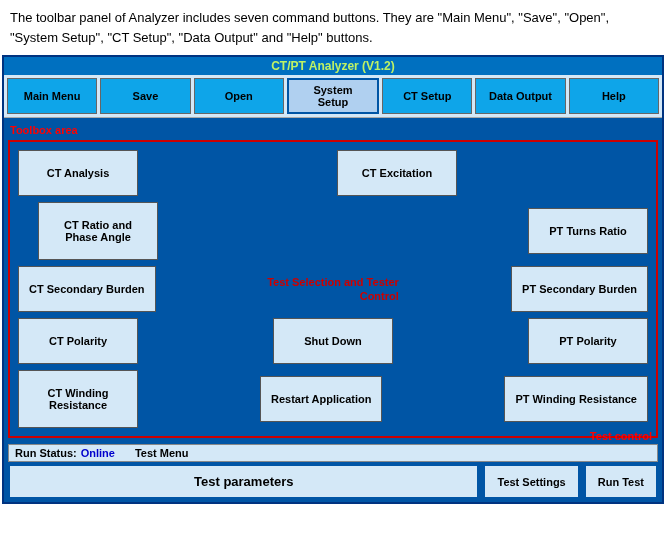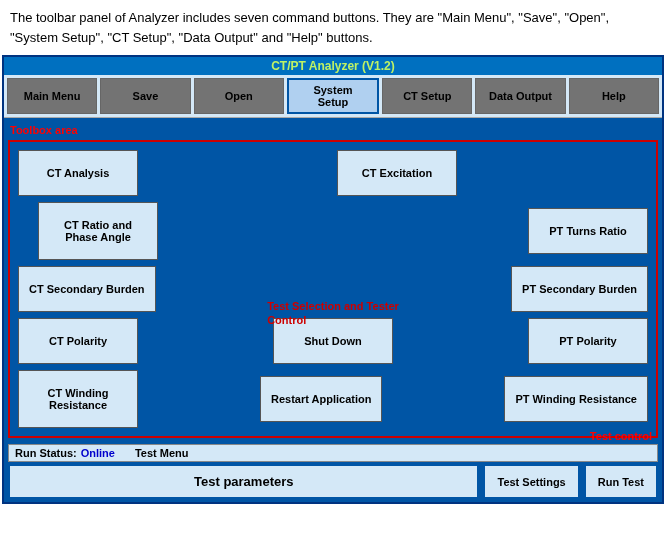--- a/index.html
+++ b/index.html
@@ -55,21 +55,21 @@
       background: #d4e8f7;
       display: flex;
       flex-direction: row;
       padding: 3px 3px;
       gap: 3px;
       flex-shrink: 0;
       border-bottom: 1px solid #aaa;
     }
 
     .toolbar-btn {
-      background: #737373;
+      background: #0ea5e9;
       border: 1px solid #666;
       padding: 4px 8px;
       font-size: 11px;
       font-weight: bold;
       color: #000;
       cursor: pointer;
       flex: 1;
       text-align: center;
       min-height: 30px;
     }
@@ -112,25 +112,24 @@
 
     
     .toolbox-center-title {
       position: absolute;
       top: 50%;
       left: 50%;
       transform: translate(-50%, -50%);
       color: #cc0000;
       font-size: 11px;
       font-weight: bold;
-      text-align: left;
+      text-align: right;
       white-space: nowrap;
       pointer-events: none;
       line-height: 1.3;
-      margin-top: 24px;
     }
 
     
     .toolbox-row {
       display: flex;
       flex-direction: row;
       justify-content: space-between;
       align-items: center;
       gap: 8px;
     }

